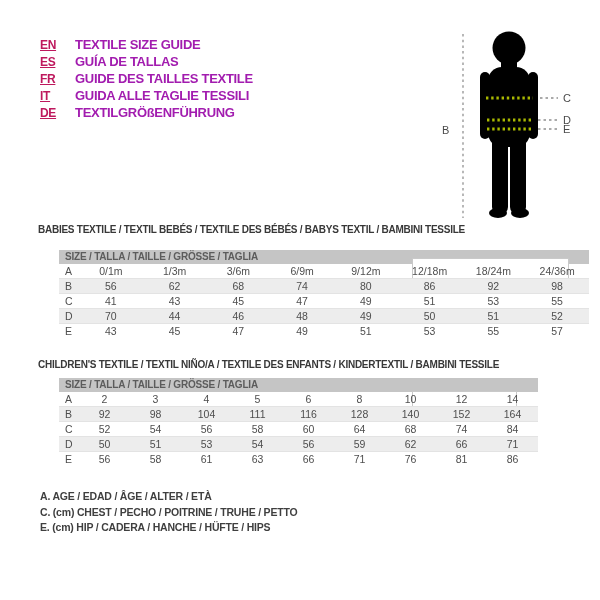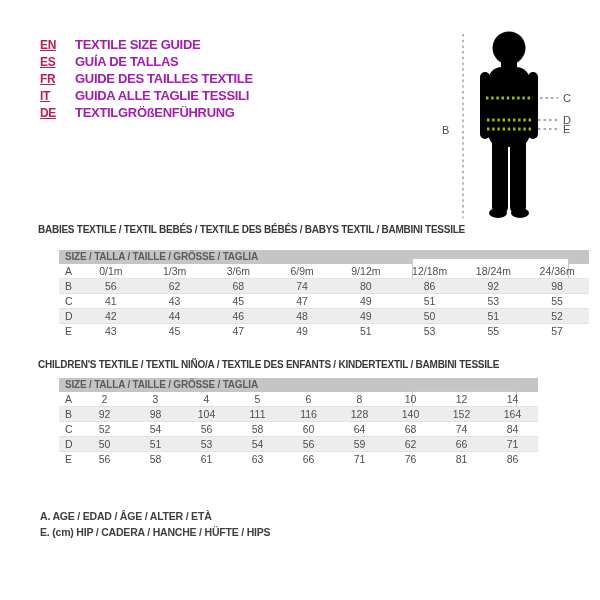--- a/index.html
+++ b/index.html
@@ -35,21 +35,21 @@
   .tbody .trow:not(:last-child){box-shadow:inset 0 -1px 0 #e3e3e3;}
   .rlabel{flex:0 0 14px;padding-left:6px;}
   .cell{flex:1;text-align:center;}
 
   
   .highlight-box{position:absolute;background:#ffffff;border:1px solid #c9c9c9;box-sizing:border-box;z-index:1;}
   #babies-box{left:412px;top:258px;width:157px;height:21px;}
   #children-box{left:412px;top:391px;width:105px;height:16px;}
 
   
-  .legend{position:absolute;left:40px;top:489px;margin-top:20px;}
+  .legend{position:absolute;left:40px;top:489px;}
   .legend-item{font-size:10.5px;font-weight:bold;letter-spacing:-0.2px;line-height:15.5px;color:#3f3f3f;white-space:nowrap;}
 </style>
 </head>
 <body>
 
 <div class="lang-block">
 
     <div class="lang-row">
       <span class="lang-code">EN</span>
       <span class="lang-title">TEXTILE SIZE GUIDE</span>
@@ -138,21 +138,21 @@
         <span class="cell">43</span>
         <span class="cell">45</span>
         <span class="cell">47</span>
         <span class="cell">49</span>
         <span class="cell">51</span>
         <span class="cell">53</span>
         <span class="cell">55</span>
       </div>
       <div class="trow">
         <span class="rlabel">D</span>
-        <span class="cell">42</span>
+        <span class="cell">70</span>
         <span class="cell">44</span>
         <span class="cell">46</span>
         <span class="cell">48</span>
         <span class="cell">49</span>
         <span class="cell">50</span>
         <span class="cell">51</span>
         <span class="cell">52</span>
       </div>
       <div class="trow">
         <span class="rlabel">E</span>
@@ -235,16 +235,17 @@
       </div>
     </div>
 </div>
 <div class="highlight-box" id="children-box"></div>
 
 <div class="legend">
 
     <div class="legend-item">A. AGE / EDAD / ÂGE / ALTER / ETÀ</div>
 
 
+    <div class="legend-item">C. (cm) CHEST / PECHO / POITRINE / TRUHE / PETTO</div>
 
 
     <div class="legend-item">E. (cm) HIP / CADERA / HANCHE / HÜFTE / HIPS</div>
   </div>
 
 </body></html>

